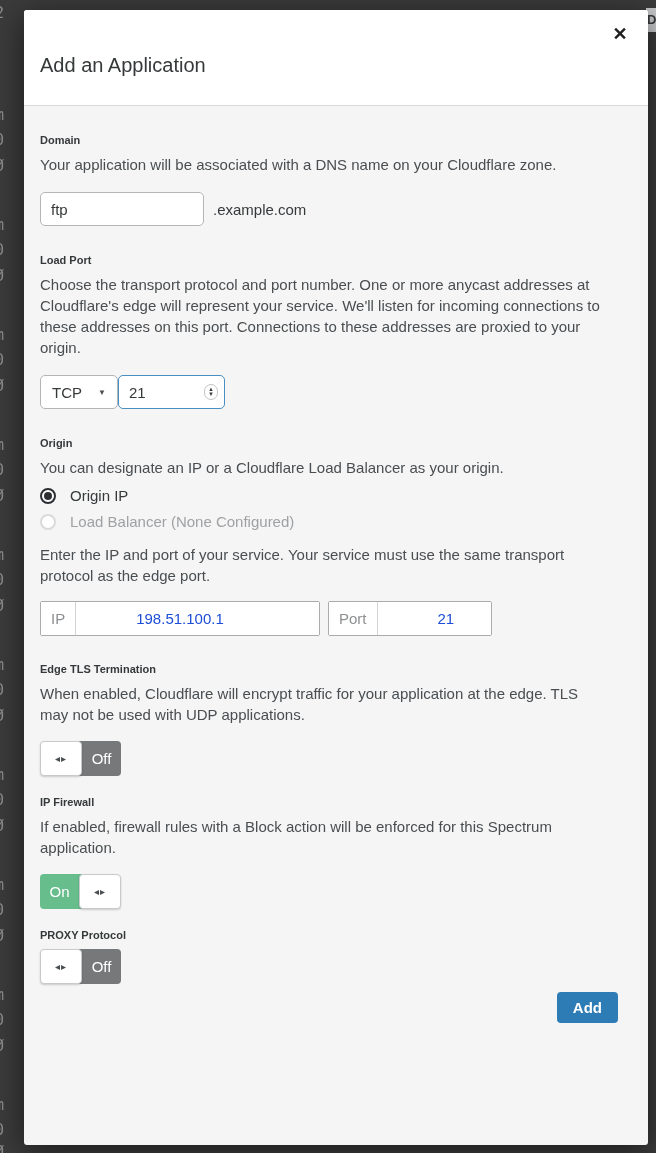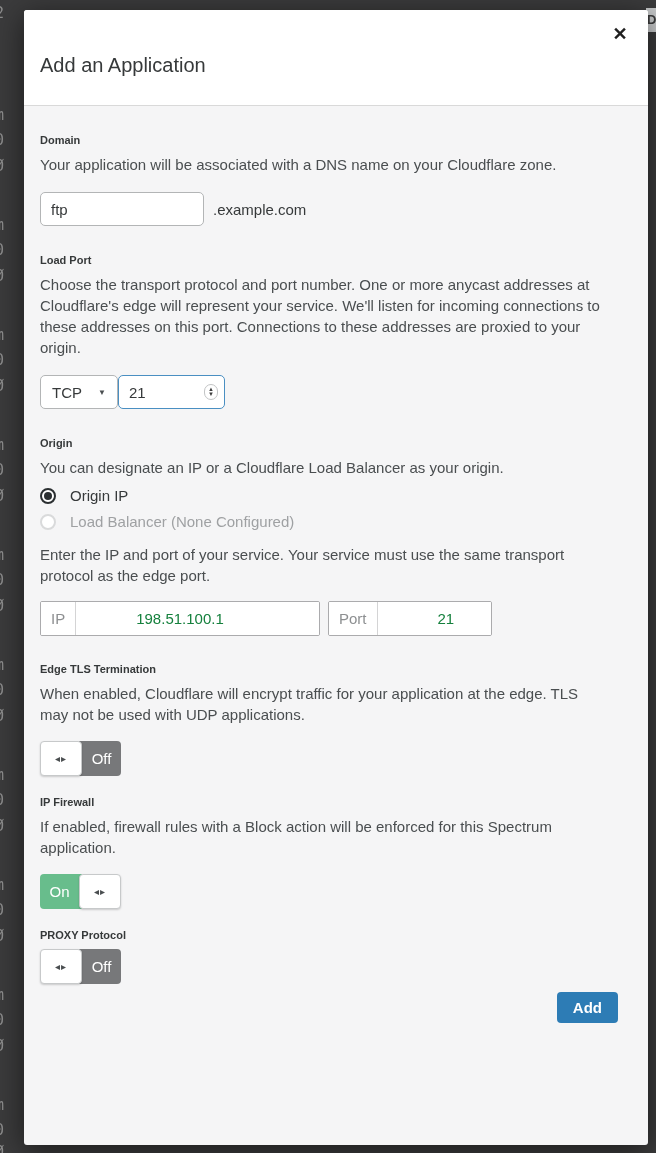--- a/index.html
+++ b/index.html
@@ -87,21 +87,21 @@
   .prefix-input {
     display:flex; align-items:stretch; height:35px; background:#fff;
     border:1px solid #ababad; border-radius:2px; overflow:hidden;gap:48px;
   }
   .prefix-label {
     display:flex; align-items:center; padding:0 10px; color:#8d8f91;
     font-size:15px; border-right:1px solid #d4d4d5; background:#fff;
   }
   .prefix-value {
     border:none; outline:none; font-family:"Liberation Sans", sans-serif;
-    font-size:15px; color:#15803d; padding:0 12px; background:#fff;
+    font-size:15px; color:#1d4ed8; padding:0 12px; background:#fff;
   }
   .ip-group { width:280px; }
   .ip-group .prefix-value { width:228px; }
   .port-group { width:164px; margin-left:8px; }
   .port-group .prefix-value { width:108px; }
 
   .toggle { display:flex; height:35px; width:84px; cursor:pointer; }
   .toggle .t-half {
     width:42px; height:35px; display:flex; align-items:center; justify-content:center;
   }

